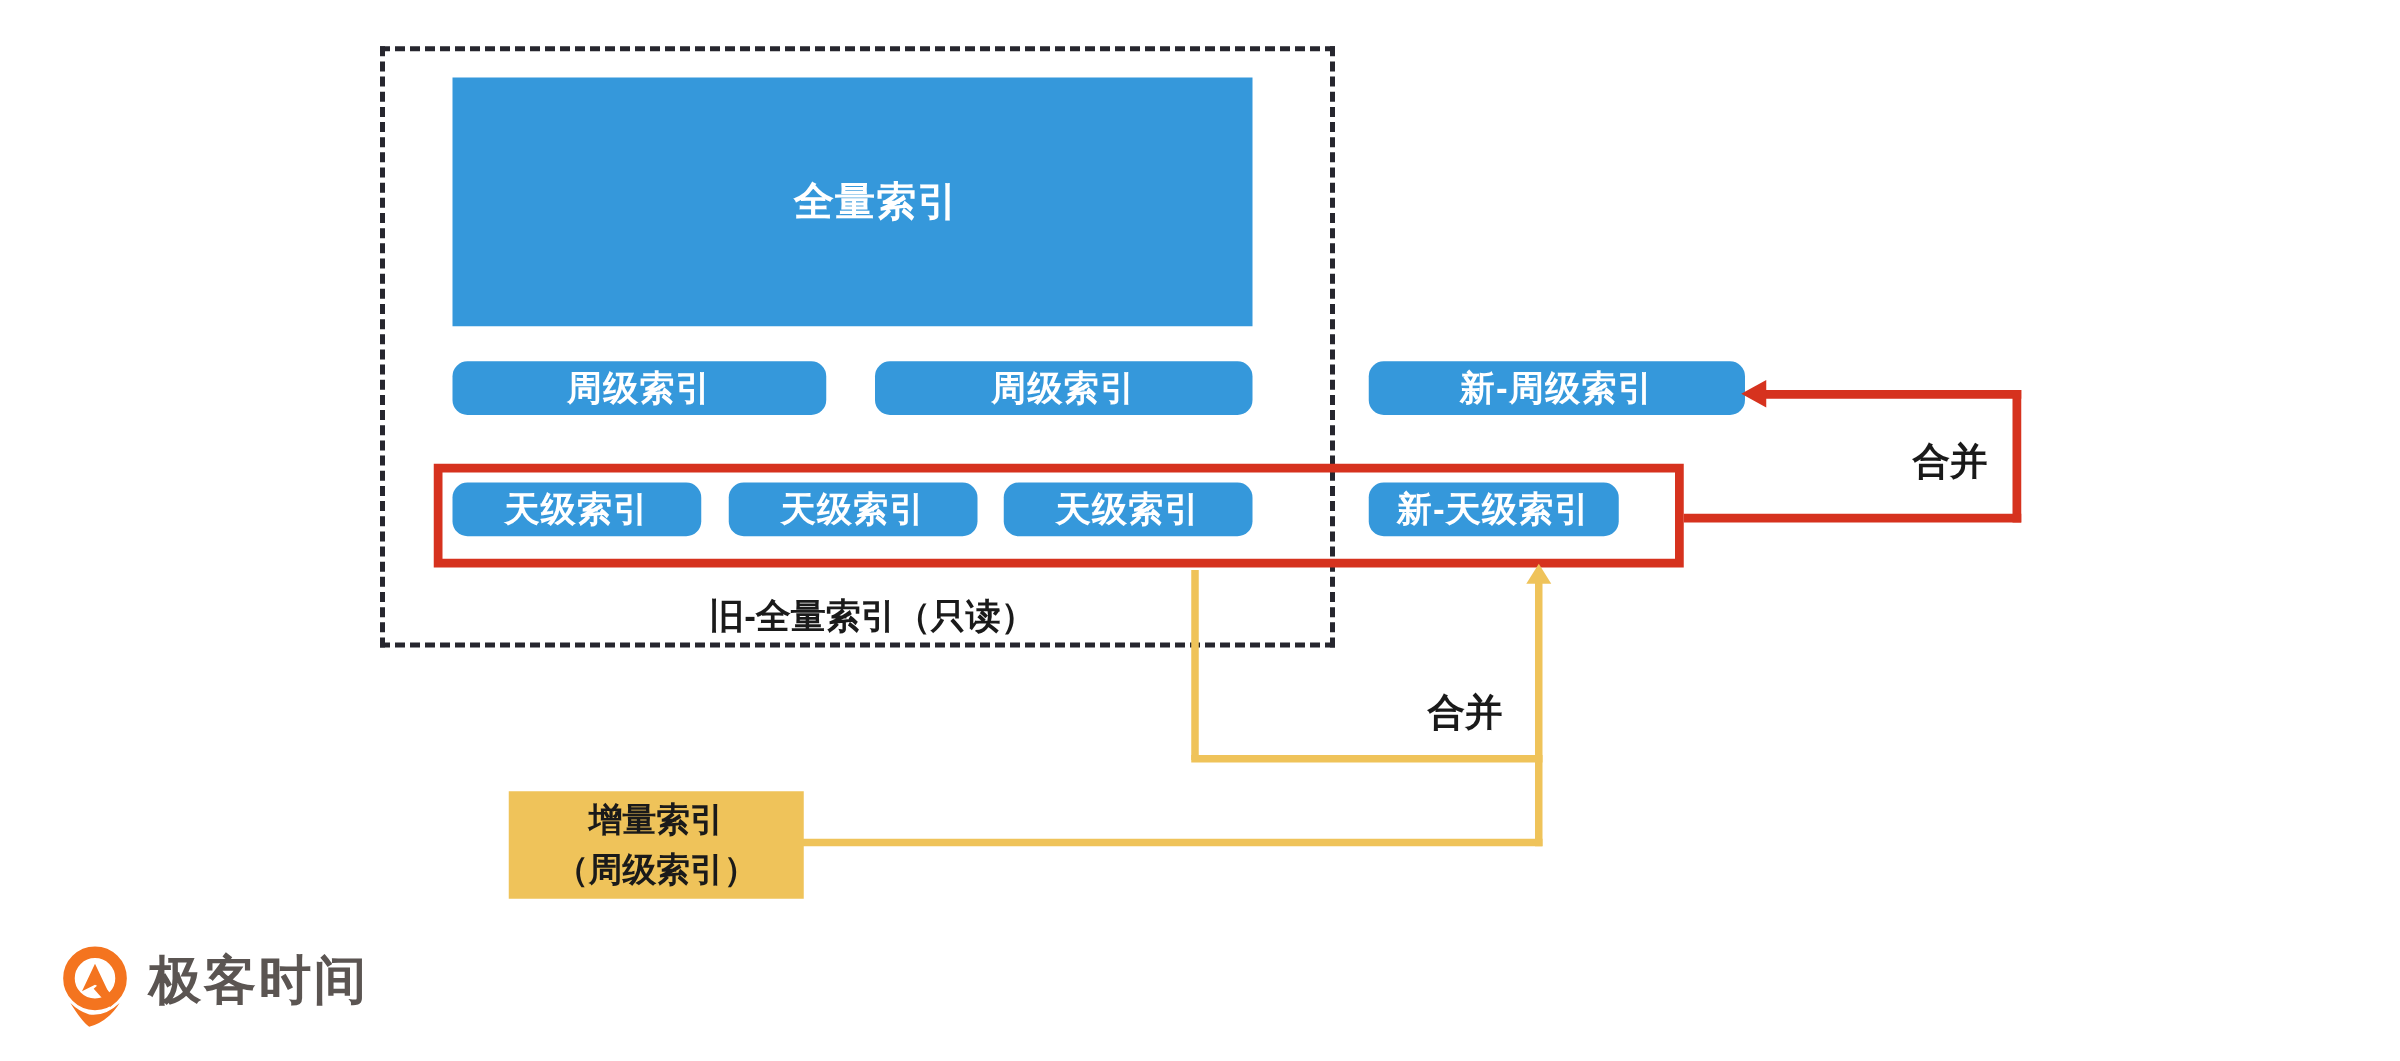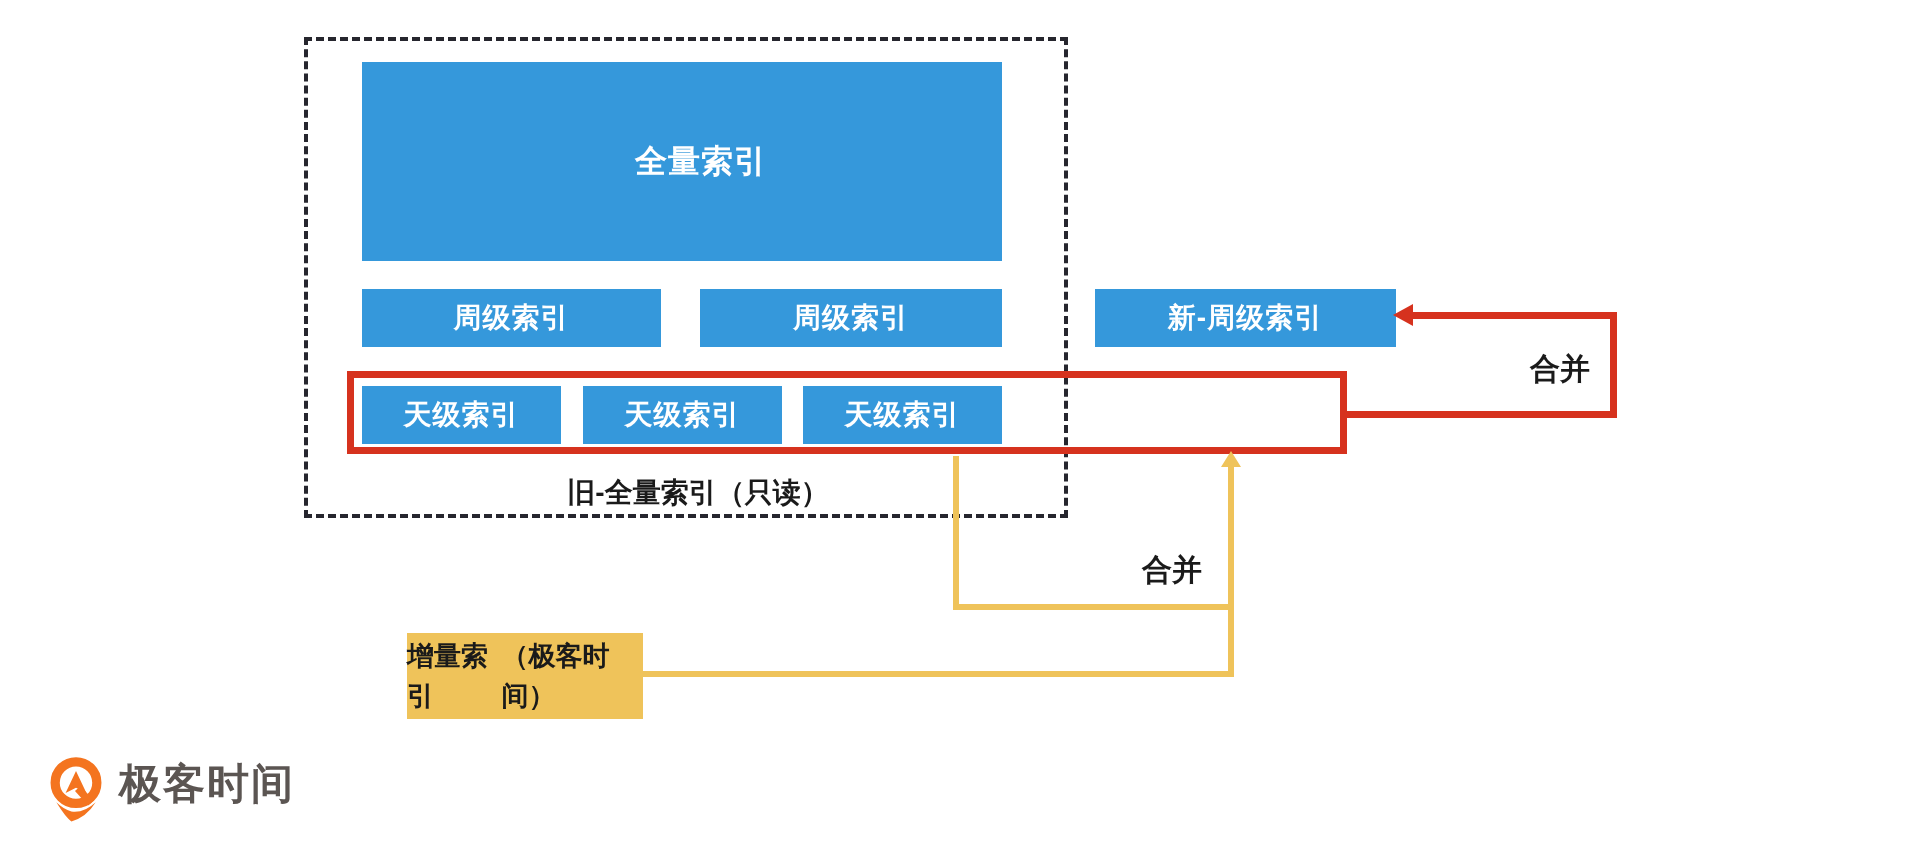--- a/index.html
+++ b/index.html
@@ -20,21 +20,21 @@
   .dashed-box{
     left:304px;top:37px;width:764px;height:481px;
     border:4px dashed var(--dashed-border);background:transparent;
   }
   .bluebox{
     background:var(--box-blue);color:var(--box-text);
     display:flex;align-items:center;justify-content:center;
     font-weight:600;letter-spacing:1px;
   }
   .full-index{left:362px;top:62px;width:640px;height:199px;font-size:32px;padding-left:38px;}
-  .row-box{height:58px;font-size:28px;}
+  .row-box{height:43px;font-size:28px;border-radius:12px;}
   .week1{left:362px;top:289px;width:299px;}
   .week2{left:700px;top:289px;width:302px;}
   .day1{left:362px;top:386px;width:199px;}
   .day2{left:583px;top:386px;width:199px;}
   .day3{left:803px;top:386px;width:199px;}
   .new-week{left:1095px;top:289px;width:301px;justify-content:center;}
   .new-day{left:1095px;top:386px;width:200px;}
   .red-rect{
     left:347px;top:371px;width:1000px;height:83px;
     border:7px solid var(--highlight-red);background:transparent;
@@ -60,21 +60,21 @@
   .y-h2{left:640px;top:671px;width:594px;height:6px;}
   .y-arrowhead{
     left:1221px;top:451px;width:0;height:0;
     border-left:10px solid transparent;border-right:10px solid transparent;
     border-bottom:16px solid var(--line-yellow);
   }
   .merge-yellow{left:1112px;top:550px;width:120px;text-align:center;font-size:30px;font-weight:600;}
   .inc-box{
     left:407px;top:633px;width:236px;height:86px;
     background:var(--line-yellow);color:var(--text-dark);
-    display:flex;flex-direction:row;align-items:center;justify-content:center;
+    display:flex;flex-direction:column;align-items:center;justify-content:center;
     font-size:27px;font-weight:700;line-height:40px;
   }
   .logo{left:47px;top:756px;display:flex;align-items:flex-start;}
   .logo-text{
     font-size:42px;font-weight:700;color:#5b5552;margin-left:14px;letter-spacing:2px;
   }
 </style>
 </head>
 <body>
 
@@ -100,39 +100,42 @@
 
   <div class="abs bluebox row-box day1">
     <span>天级索引</span>
   </div>
   <div class="abs bluebox row-box day2">
     <span>天级索引</span>
   </div>
   <div class="abs bluebox row-box day3">
     <span>天级索引</span>
   </div>
+  <div class="abs bluebox row-box new-day">
+    <span>新-天级索引</span>
+  </div>
 
   <div class="abs old-label">旧-全量索引（只读）</div>
 
   <div class="abs redline r-top"></div>
   <div class="abs redline r-vert"></div>
   <div class="abs redline r-bottom"></div>
   <div class="abs r-arrowhead"></div>
   <div class="abs merge-red">合并</div>
 
   <div class="abs yellowline y-v1"></div>
   <div class="abs yellowline y-h1"></div>
   <div class="abs yellowline y-v2"></div>
   <div class="abs yellowline y-h2"></div>
   <div class="abs y-arrowhead"></div>
   <div class="abs merge-yellow">合并</div>
 
   <div class="abs inc-box">
     <span>增量索引</span>
-    <span>（极客时间）</span>
+    <span>（周级索引）</span>
   </div>
 
   <div class="abs logo">
     <span>
       <svg width="58" height="66" viewBox="0 0 100 114" aria-hidden="true">
         <circle cx="50" cy="46" r="36" fill="none" stroke="var(--logo-orange)" stroke-width="16"></circle>
         <polygon points="50,26 68,64 50,55 32,64" fill="var(--logo-orange)"></polygon>
         <rect x="58" y="52" width="13" height="34" transform="rotate(-42 64 69)" fill="var(--logo-orange)"></rect>
         <path d="M16 80 Q32 106 42 113 Q68 106 84 80 Q64 99 42 96 Q27 91 16 80 Z" fill="var(--logo-orange)"></path>
       </svg>

